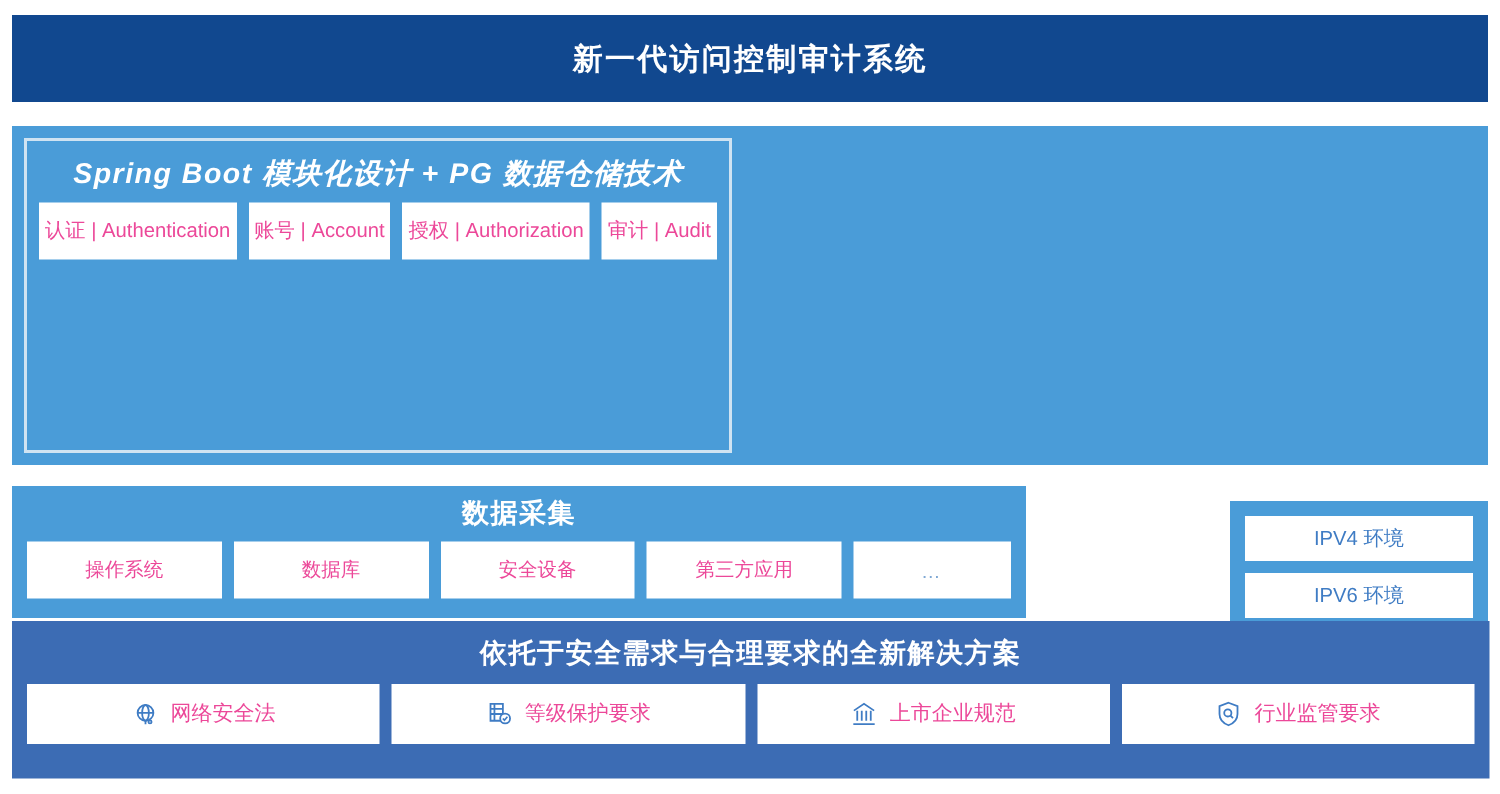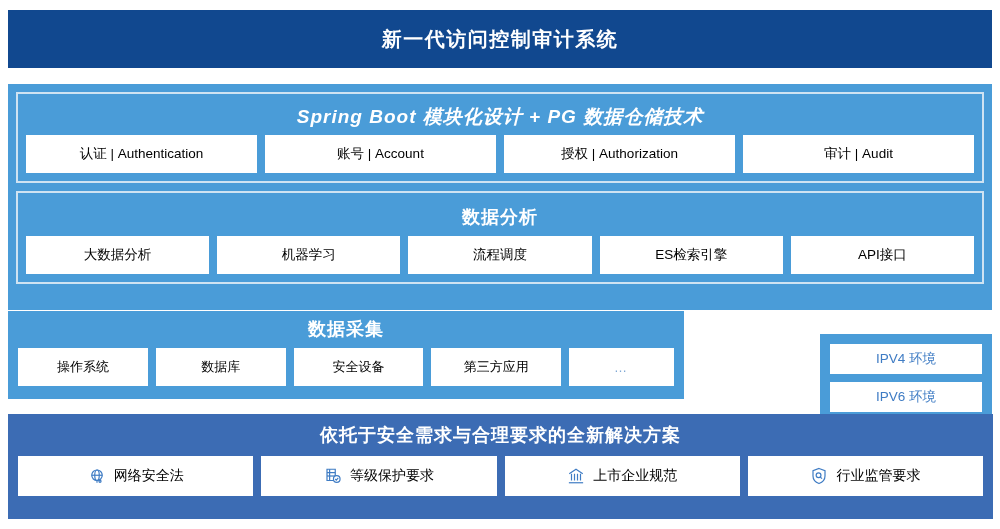--- a/index.html
+++ b/index.html
@@ -81,21 +81,21 @@
     gap: 8px;
   }
   .card {
     flex: 1 1 0;
     background: #ffffff;
     height: 38px;
     display: flex;
     align-items: center;
     justify-content: center;
     gap: 8px;
-    color: #000000;
+    color: #ec4899;
     font-size: 13.5px;
     box-sizing: border-box;
     padding: 0 4px;
     white-space: nowrap;
   }
   .card.card-small {
     font-size: 13px;
   }
   .card.ellipsis-card {
     flex: 0 0 105px;
@@ -116,29 +116,29 @@
   }
 
   
   .stack-panel {
     left: 8px;
     top: 84px;
     width: 984px;
     height: 226px;
     padding: 8px;
     display: flex;
-    flex-direction: column;
+    flex-direction: row;
     gap: 8px;
   }
   .stack-panel .inner-box { height: auto; }
 
   
   .collect-panel {
     left: 8px;
-    top: 311px;
+    top: 324px;
     width: 676px;
     height: 88px;
     padding: 0;
   }
   .collect-panel .inner-inset {
     padding: 0 10px 10px 10px;
   }
 
   .ip-panel {
     left: 820px;
@@ -200,40 +200,20 @@
         </div>
         <div class="card">
           <span>授权 | Authorization</span>
         </div>
         <div class="card">
           <span>审计 | Audit</span>
         </div>
       </div>
     </div>
 
-    <div class="inner-box">
-      <div class="group-heading plain-heading">数据分析</div>
-      <div class="card-row">
-        <div class="card">
-          <span>大数据分析</span>
-        </div>
-        <div class="card">
-          <span>机器学习</span>
-        </div>
-        <div class="card">
-          <span>流程调度</span>
-        </div>
-        <div class="card">
-          <span>ES检索引擎</span>
-        </div>
-        <div class="card">
-          <span>API接口</span>
-        </div>
-      </div>
-    </div>
 
   </div>
 
   <div class="panel collect-panel">
     <div class="inner-inset">
       <div class="group-heading plain-heading">数据采集</div>
       <div class="card-row">
         <div class="card card-small">
           <span>操作系统</span>
         </div>

